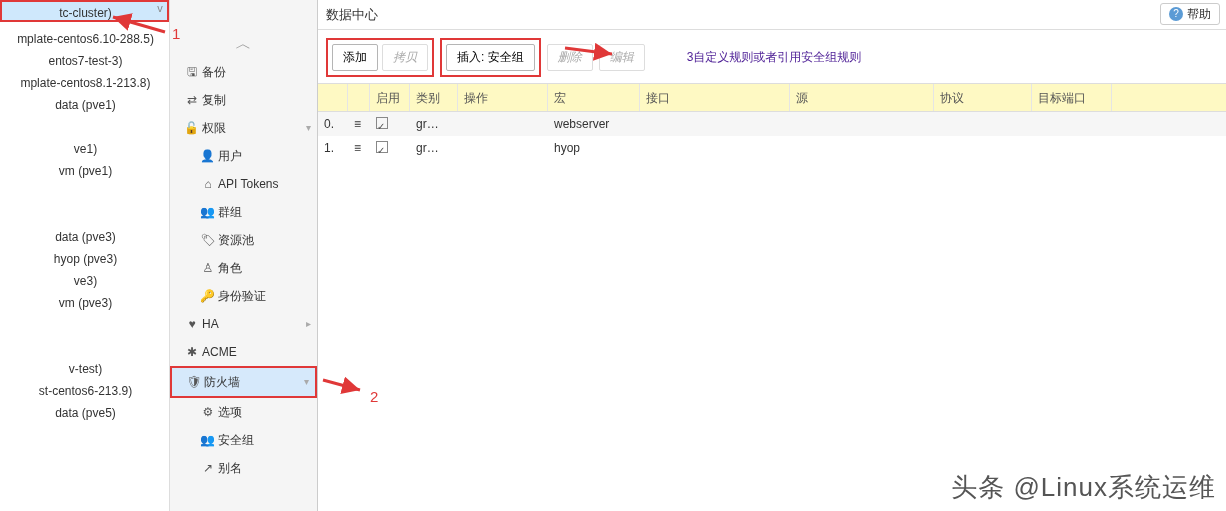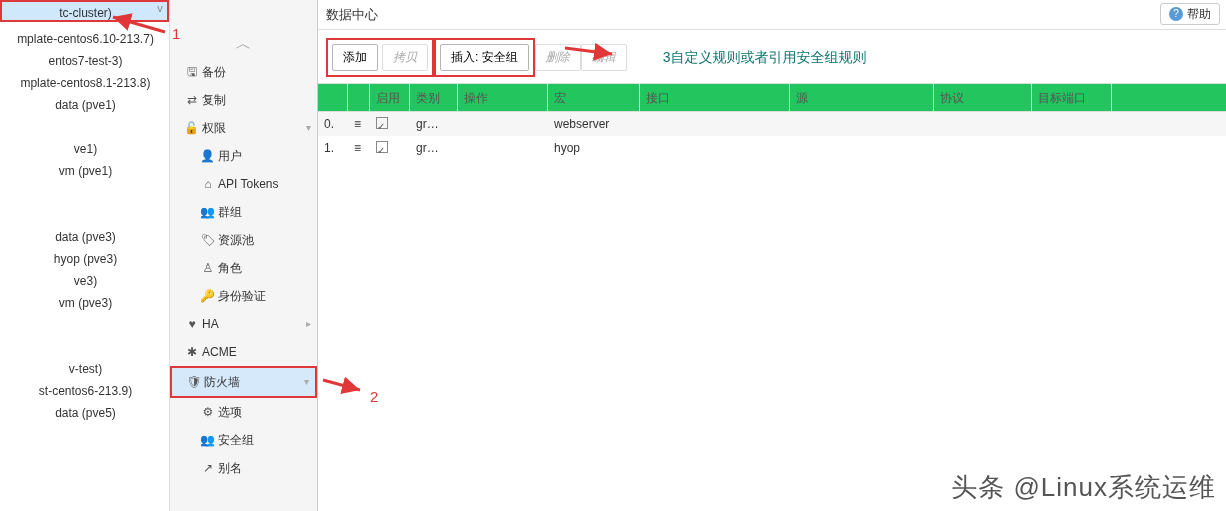--- a/index.html
+++ b/index.html
@@ -19,29 +19,29 @@
     .mid-item.sub { padding-left: 28px; }
     .mid-item.sel { background: #d6e9fb; }
     .mid-item .chev { margin-left:auto; margin-right:6px; color:#aaa; font-size:10px; }
     .mid-fw-box { border:2px solid #e03838; }
 
     .content { position: absolute; left: 318px; top: 0; right: 0; height: 358px; background:#fff; }
     .title-bar { height: 30px; line-height: 30px; padding-left: 8px; font-size: 13px; border-bottom: 1px solid #ddd; display:flex; }
     .help-btn { margin-left:auto; margin-right:6px; border:1px solid #ccc; border-radius:3px; padding:0 8px; height:22px; line-height:20px; margin-top:3px; font-size:12px; background:#fff; display:flex; align-items:center; cursor:pointer;}
     .help-btn .q { display:inline-block; width:14px; height:14px; border-radius:50%; background:#5b9bd5; color:#fff; font-size:10px; line-height:14px; text-align:center; margin-right:4px; }
 
-    .toolbar { padding: 8px 0 6px 8px; display:flex; align-items:center; }
+    .toolbar { padding: 8px 0 6px 8px; display:flex; align-items:center; gap:6px; }
     .btn { border:1px solid #b5b5b5; background:#fff; padding: 4px 10px; font-size:12px; border-radius:2px; cursor:pointer; }
     .btn.dis { color:#aaa; border-color:#ddd;font-style:italic; }
     .red-box1 { border:2px solid #e03838; padding:4px; display:flex; gap:4px; }
     .red-box2 { border:2px solid #e03838; padding:4px; }
-    .annot { color:#0f766e; font-size:14px; margin-left:36px; }
+    .annot { color:#4c1d95; font-size:12px; margin-left:36px; }
 
     .table-wrap { border-top:1px solid #ddd; }
-    .thead { display:flex; height:28px; background:#22c55e; border-bottom:1px solid #ddd; }
+    .thead { display:flex; height:28px; background:#fef9c3; border-bottom:1px solid #ddd; }
     .th { border-right:1px solid #e5e5e5; padding:0 6px; line-height:28px; font-size:12px; color:#555; }
     .c-num{width:30px} .c-dr{width:22px} .c-en{width:40px} .c-ty{width:48px} .c-op{width:90px} .c-ma{width:92px} .c-if{width:150px} .c-src{width:144px} .c-tg{width:100px} .c-pr{width:98px} .c-dp{width:80px}
     .trow { display:flex; height:24px; line-height:24px; font-size:12px; }
     .trow:nth-child(odd){background:#fff}
     .trow:nth-child(even){background:#f6f6f6}
     .td { padding:0 6px; }
     .cb { display:inline-block; width:12px; height:12px; border:1px solid #888; position:relative; top:1px; }
     .cb::after{content:"✓"; font-size:10px; position:absolute; left:0; top:-3px; color:#555;}
 
     .annot1 { position:absolute; left:172px; top:25px; color:#e03838; font-size:15px; z-index:50; }
@@ -52,21 +52,21 @@
 
     .watermark { position:absolute; right:10px; bottom:6px; font-size:26px; color:#555; font-family: "SimHei", sans-serif; letter-spacing:1px;margin-left:33px; }
   </style>
 </head>
 <body>
 
 <div class="left-tree">
   <div class="collapse-btn">v</div>
   <div class="tree-row sel">tc-cluster)</div>
   <div class="tree-pad"></div>
-  <div class="tree-row">mplate-centos6.10-213.7)</div>
+  <div class="tree-row">mplate-centos6.10-288.5)</div>
   <div class="tree-row">entos7-test-3)</div>
   <div class="tree-row">mplate-centos8.1-213.8)</div>
   <div class="tree-row">data (pve1)</div>
   <div class="tree-row"></div>
   <div class="tree-row">ve1)</div>
   <div class="tree-row">vm (pve1)</div>
   <div class="tree-row"></div>
   <div class="tree-row"></div>
   <div class="tree-row">data (pve3)</div>
   <div class="tree-row">hyop (pve3)</div>

